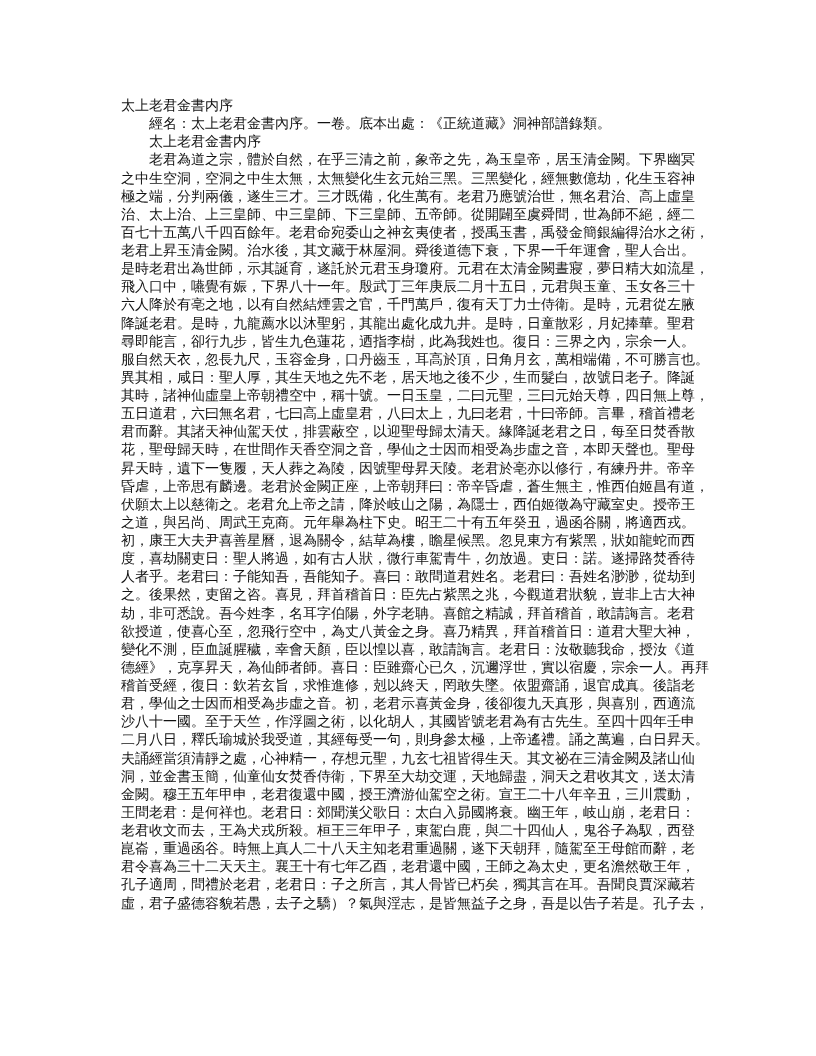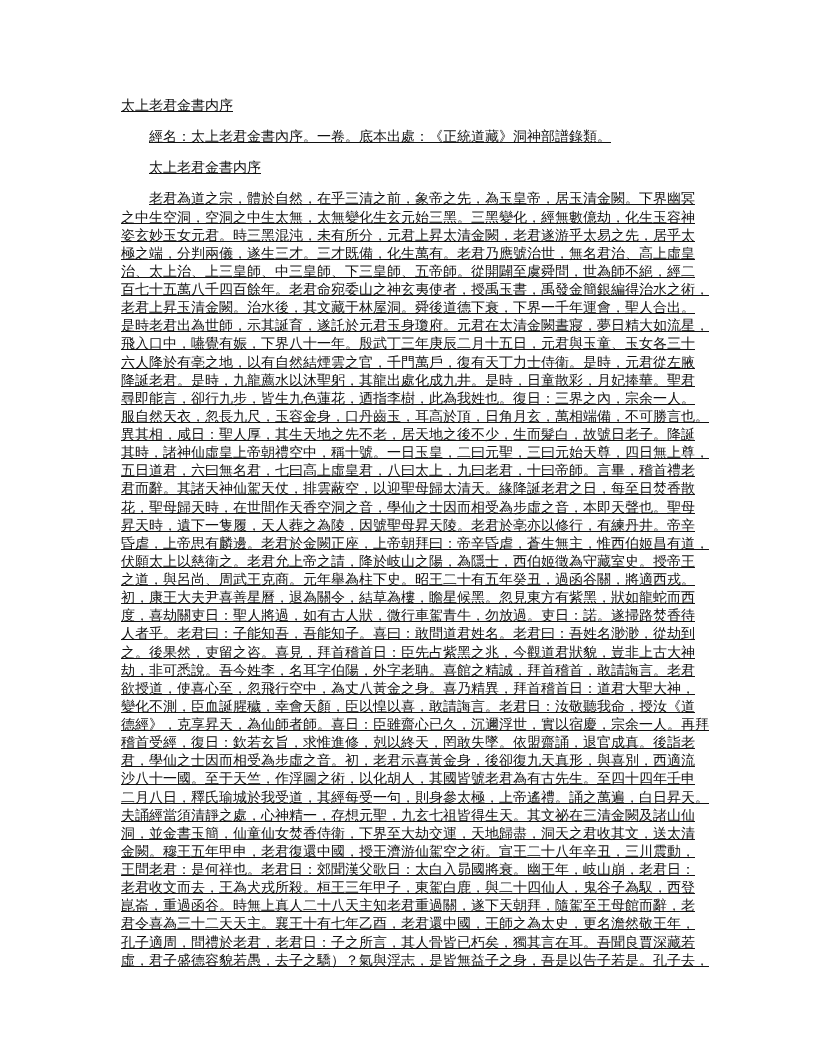--- a/index.html
+++ b/index.html
@@ -20,37 +20,34 @@
       left: 121px;
       top: 96px;
       width: 580px;
     }
     .line {
       font-size: 14px;
       line-height: 18.13px;
       height: 18.13px;
       white-space: nowrap;
       letter-spacing: 0px;
-      text-decoration: underline;
     }
     .indent {
       padding-left: 28px;
-      margin-top: 13px;
     }
   </style>
 </head>
 <body>
 
 <div class="page">
   <div class="line">太上老君金書内序</div>
   <div class="line indent">經名：太上老君金書內序。一卷。底本出處：《正統道藏》洞神部譜錄類。</div>
   <div class="line indent">太上老君金書内序</div>
   <div class="line indent">老君為道之宗，體於自然，在乎三清之前，象帝之先，為玉皇帝，居玉清金闕。下界幽冥</div>
   <div class="line">之中生空洞，空洞之中生太無，太無變化生玄元始三黑。三黑變化，經無數億劫，化生玉容神</div>
-  <div class="line">姿玄妙玉女元君。時三黑混沌，未有所分，元君上昇太清金闕，老君遂游乎太易之先，居乎太</div>
   <div class="line">極之端，分判兩儀，遂生三才。三才既備，化生萬有。老君乃應號治世，無名君治、高上虛皇</div>
   <div class="line">治、太上治、上三皇師、中三皇師、下三皇師、五帝師。從開闢至虞舜問，世為師不絕，經二</div>
   <div class="line">百七十五萬八千四百餘年。老君命宛委山之神玄夷使者，授禹玉書，禹發金簡銀編得治水之術，</div>
   <div class="line">老君上昇玉清金闕。治水後，其文藏于林屋洞。舜後道德下衰，下界一千年運會，聖人合出。</div>
   <div class="line">是時老君出為世師，示其誕育，遂託於元君玉身瓊府。元君在太清金闕晝寢，夢日精大如流星，</div>
   <div class="line">飛入口中，嚥覺有娠，下界八十一年。殷武丁三年庚辰二月十五日，元君與玉童、玉女各三十</div>
   <div class="line">六人降於有亳之地，以有自然結煙雲之官，千門萬戶，復有天丁力士侍衛。是時，元君從左腋</div>
   <div class="line">降誕老君。是時，九龍薦水以沐聖躬，其龍出處化成九井。是時，日童散彩，月妃捧華。聖君</div>
   <div class="line">尋即能言，卻行九步，皆生九色蓮花，迺指李樹，此為我姓也。復日：三界之內，宗余一人。</div>
   <div class="line">服自然天衣，忽長九尺，玉容金身，口丹齒玉，耳高於頂，日角月玄，萬相端備，不可勝言也。</div>

